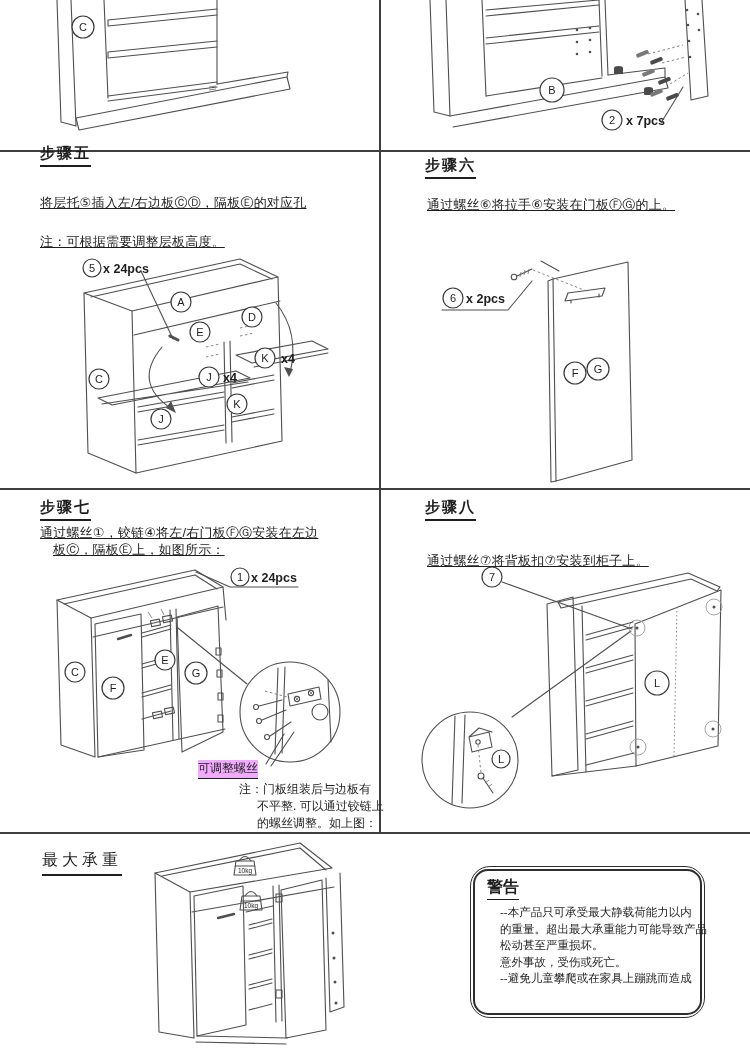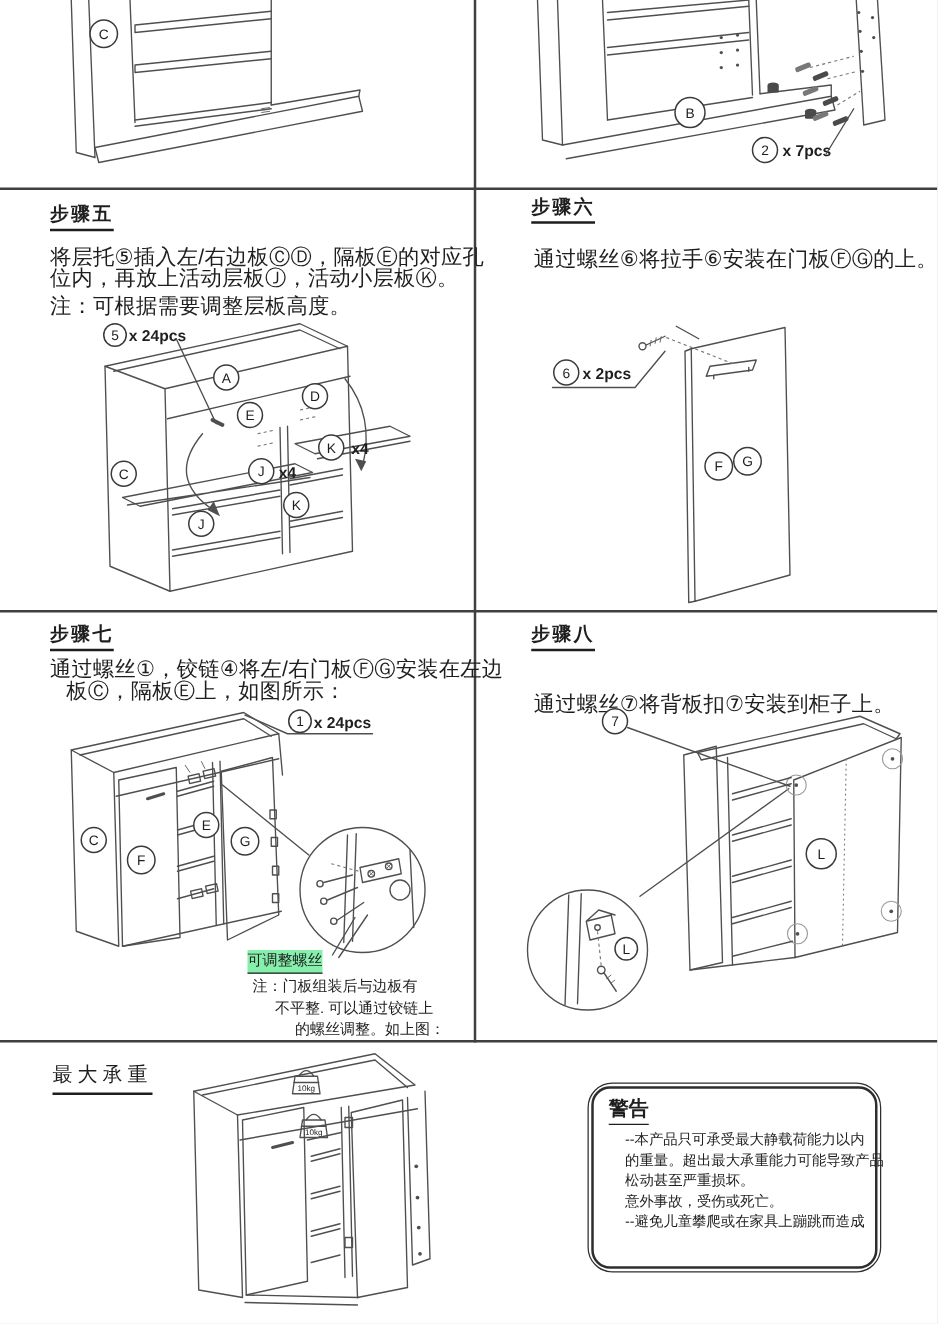--- a/index.html
+++ b/index.html
@@ -9,23 +9,23 @@
     font-family:"Liberation Sans","DejaVu Sans",sans-serif;
     color:#1e1e1e;
   }
   .abs { position:absolute; }
   .hline { position:absolute; left:0; width:750px; height:2px; background:#3f3f3f; }
   .vline { position:absolute; width:2px; background:#3f3f3f; }
   .step-title {
     font-size:15px; font-weight:bold; letter-spacing:2px;
     border-bottom:2px solid #1e1e1e; padding-bottom:2px; display:inline-block;
   }
-  .body-line { font-size:17px; letter-spacing:0.2px; white-space:nowrap; }
-  .note-line { font-size:12px; white-space:nowrap; }
-  .adjust-label { font-size:12px; border-bottom:1.5px solid #1e1e1e; padding-bottom:1px; display:inline-block; background:#86efac; }
+  .body-line { font-size:13px; letter-spacing:0.2px; white-space:nowrap;text-decoration:underline; }
+  .note-line { font-size:12px; white-space:nowrap;margin-left:37px; }
+  .adjust-label { font-size:12px; border-bottom:1.5px solid #1e1e1e; padding-bottom:1px; display:inline-block; background:#f0abfc; }
   .big-title {
     font-size:16px; font-weight:normal; letter-spacing:4px;
     border-bottom:2px solid #1e1e1e; padding-bottom:3px; display:inline-block;
   }
   .warn-outer {
     position:absolute; left:470px; top:866px; width:233px; height:150px;
     border:1.5px solid #2e2e2e; border-radius:20px;
   }
   .warn-inner {
     position:absolute; left:2px; top:2px; right:2px; bottom:2px;
@@ -119,23 +119,22 @@
       <text class="ct" x="172" y="94">B</text>
     </g>
     <g>
       <circle class="cc" cx="232" cy="120" r="10"></circle>
       <text class="ct" x="232" y="124">2</text>
       <text class="hwt" x="246" y="125">x 7pcs</text>
       <path class="ln" d="M281,123 L303,87"></path>
     </g>
   </svg>
 
-  <div class="abs step-title" style="left:40px;top:162px">步骤五</div>
+  <div class="abs step-title" style="left:40px;top:144px">步骤五</div>
   <div class="abs body-line" style="left:40px;top:194px">将层托⑤插入左/右边板ⒸⒹ，隔板Ⓔ的对应孔</div>
-  <div class="abs body-line" style="left:40px;top:211px">位内，再放上活动层板Ⓙ，活动小层板Ⓚ。</div>
   <div class="abs body-line" style="left:40px;top:233px">注：可根据需要调整层板高度。</div>
 
   <svg class="abs" style="left:40px;top:255px" width="340" height="235" viewBox="0 0 340 235">
     <path class="ln" d="M44,38 L200,4 L238,22 L92,56 Z"></path>
     <path class="ln" d="M51,42 L200,9 L232,24"></path>
     <path class="ln" d="M44,38 L48,198 M92,56 L96,218 M48,198 L96,218"></path>
     <path class="ln" d="M238,22 L242,186 M96,218 L242,186"></path>
     <path class="ln" d="M94,80 L240,46"></path>
     <path class="ln" d="M184,87 L186,188 M190,86 L192,187"></path>
     <path class="ln" d="M98,152 L184,137 M98,157 L184,142 M98,185 L184,170 M98,190 L184,175"></path>
@@ -280,21 +279,21 @@
         <text class="ct" x="78" y="132">F</text>
       <circle class="cc" cx="130" cy="100" r="10"></circle>
         <text class="ct" x="130" y="104">E</text>
       <circle class="cc" cx="161" cy="113" r="11"></circle>
         <text class="ct" x="161" y="117">G</text>
     </g>
   </svg>
   <div class="abs adjust-label" style="left:198px;top:760px">可调整螺丝</div>
   <div class="abs note-line" style="left:202px;top:781px">注：门板组装后与边板有</div>
   <div class="abs note-line" style="left:220px;top:798px">不平整. 可以通过铰链上</div>
-  <div class="abs note-line" style="left:236px;top:815px">的螺丝调整。如上图：</div>
+  <div class="abs note-line" style="left:220px;top:815px">的螺丝调整。如上图：</div>
 
   <div class="abs step-title" style="left:425px;top:498px">步骤八</div>
   <div class="abs body-line" style="left:427px;top:552px">通过螺丝⑦将背板扣⑦安装到柜子上。</div>
 
   <svg class="abs" style="left:415px;top:560px" width="335" height="275" viewBox="0 0 335 275">
     <g>
       <circle class="cc" cx="77" cy="17" r="10"></circle>
       <text class="ct" x="77" y="21">7</text>
       <path class="ln" d="M87,22 L217,69"></path>
     </g>

